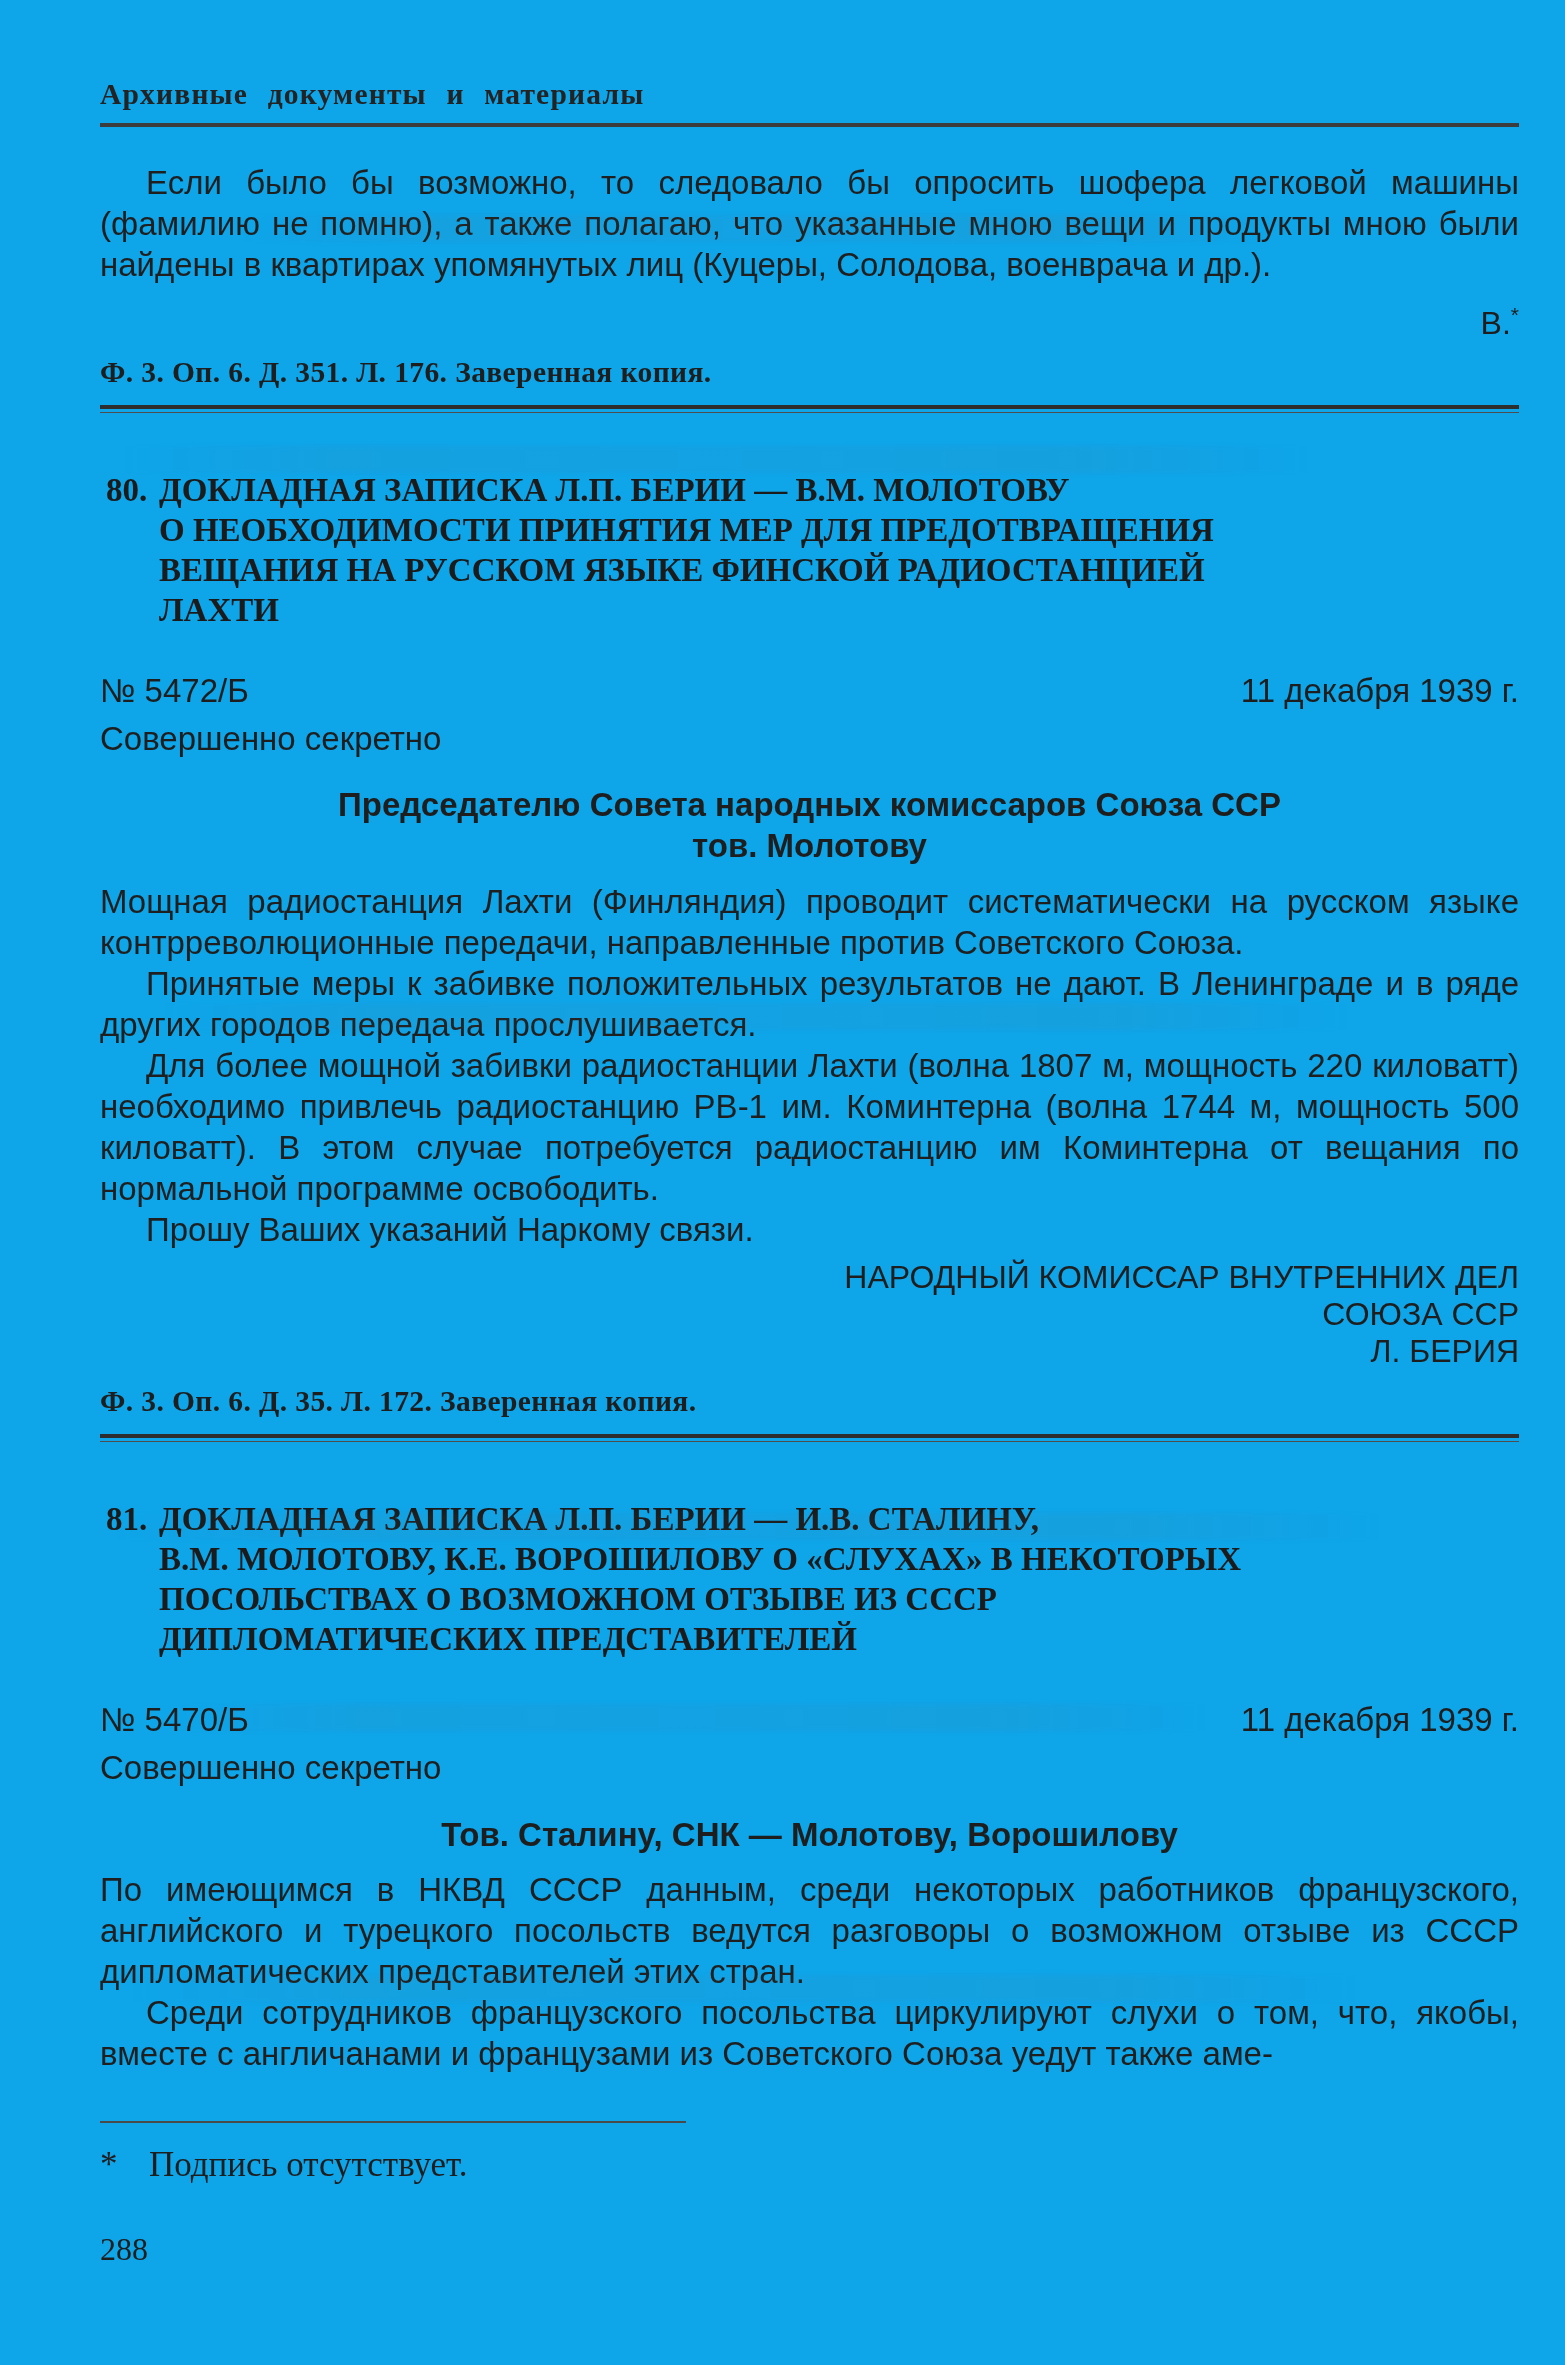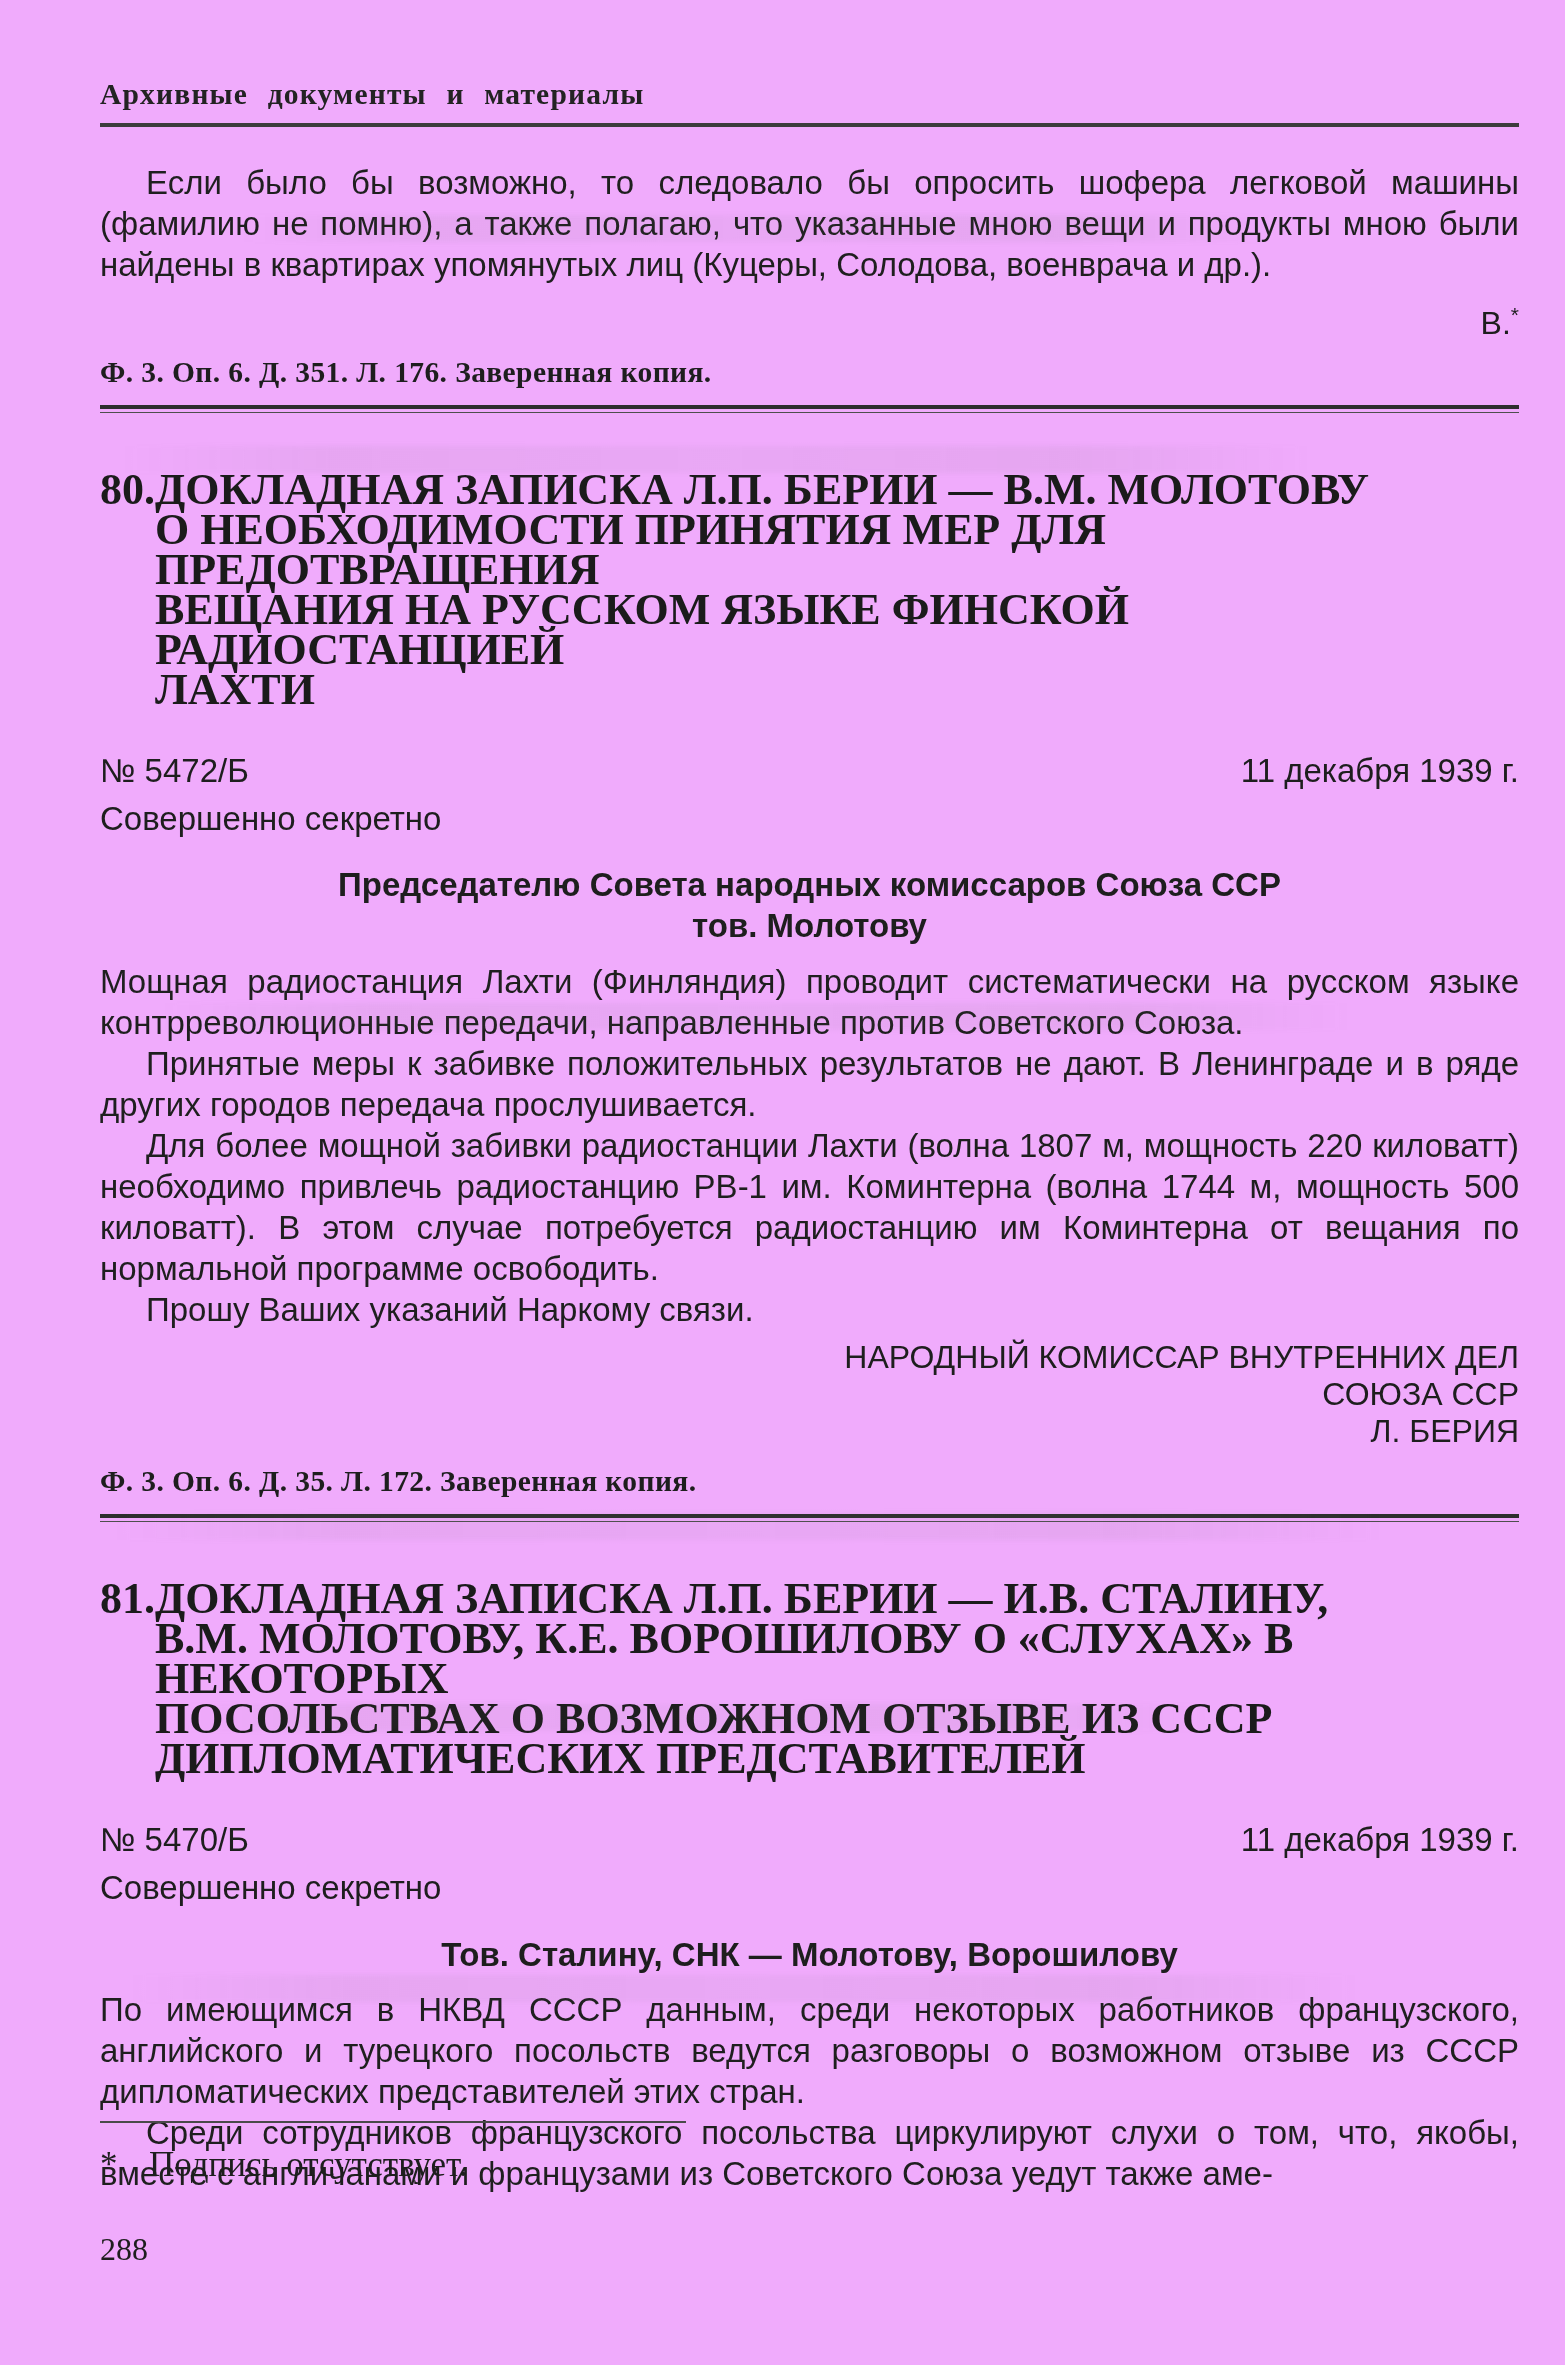--- a/index.html
+++ b/index.html
@@ -70,24 +70,24 @@
   }
   .double-rule{
     margin-top:17.5px;
     height:3.2px;
     border-top:4px solid #2e2e2e;
     border-bottom:1.6px solid #4e4e4e;
   }
 
   .doc-heading{
     display:flex;
-    margin:57px 0 0 0;
-    font-family:"Liberation Serif", serif;
-    font-weight:bold;
-    font-size:44px;
+    margin:57px 0 0 6px;
+    font-family:"Liberation Serif", serif;
+    font-weight:bold;
+    font-size:33px;
     line-height:40px;
     color:#1b1b1b;
   }
   .doc-num{flex:0 0 53px;}
   .doc-title{flex:1;}
   .title-line{display:block;}
 
   .dateline{
     margin-top:41px;
     display:flex;
@@ -139,21 +139,21 @@
   .page-number{
     margin-top:49px;
     font-family:"Liberation Serif", serif;
     font-weight:normal;
     font-size:32px;
   }
 </style>
 </head>
 <body>
 
-<div class="page" style="background: #f0abfc; color: rgb(30, 30, 30);">
+<div class="page" style="background: #0ea5e9; color: rgb(30, 30, 30);">
 
   <div class="smudge" style="left:239px;top:215px;width:1035px;"></div>
   <div class="smudge" style="left:119px;top:446px;width:1194px;"></div>
   <div class="smudge" style="left:159px;top:1003px;width:1194px;"></div>
   <div class="smudge" style="left:111px;top:1513px;width:1274px;"></div>
   <div class="smudge" style="left:127px;top:1975px;width:1234px;"></div>
   <div class="smudge" style="left:175px;top:1704px;width:1035px;"></div>
 
   <header>
     <div class="running-head">Архивные документы и материалы</div>

